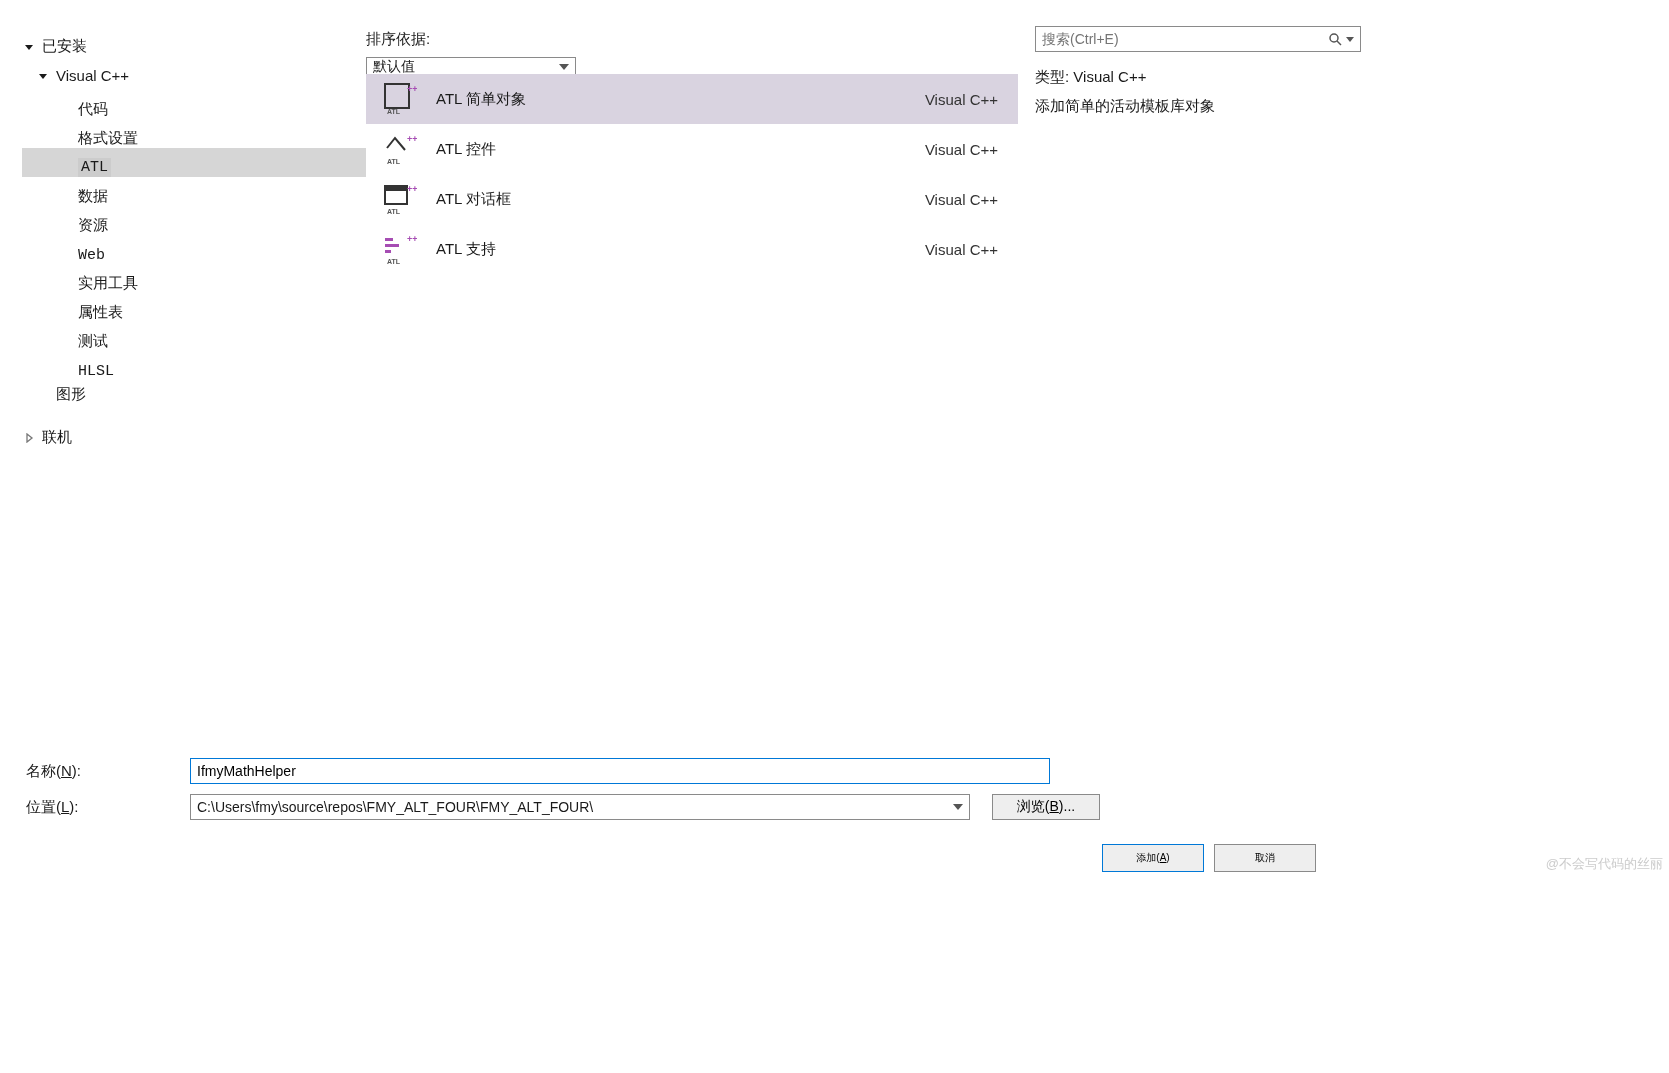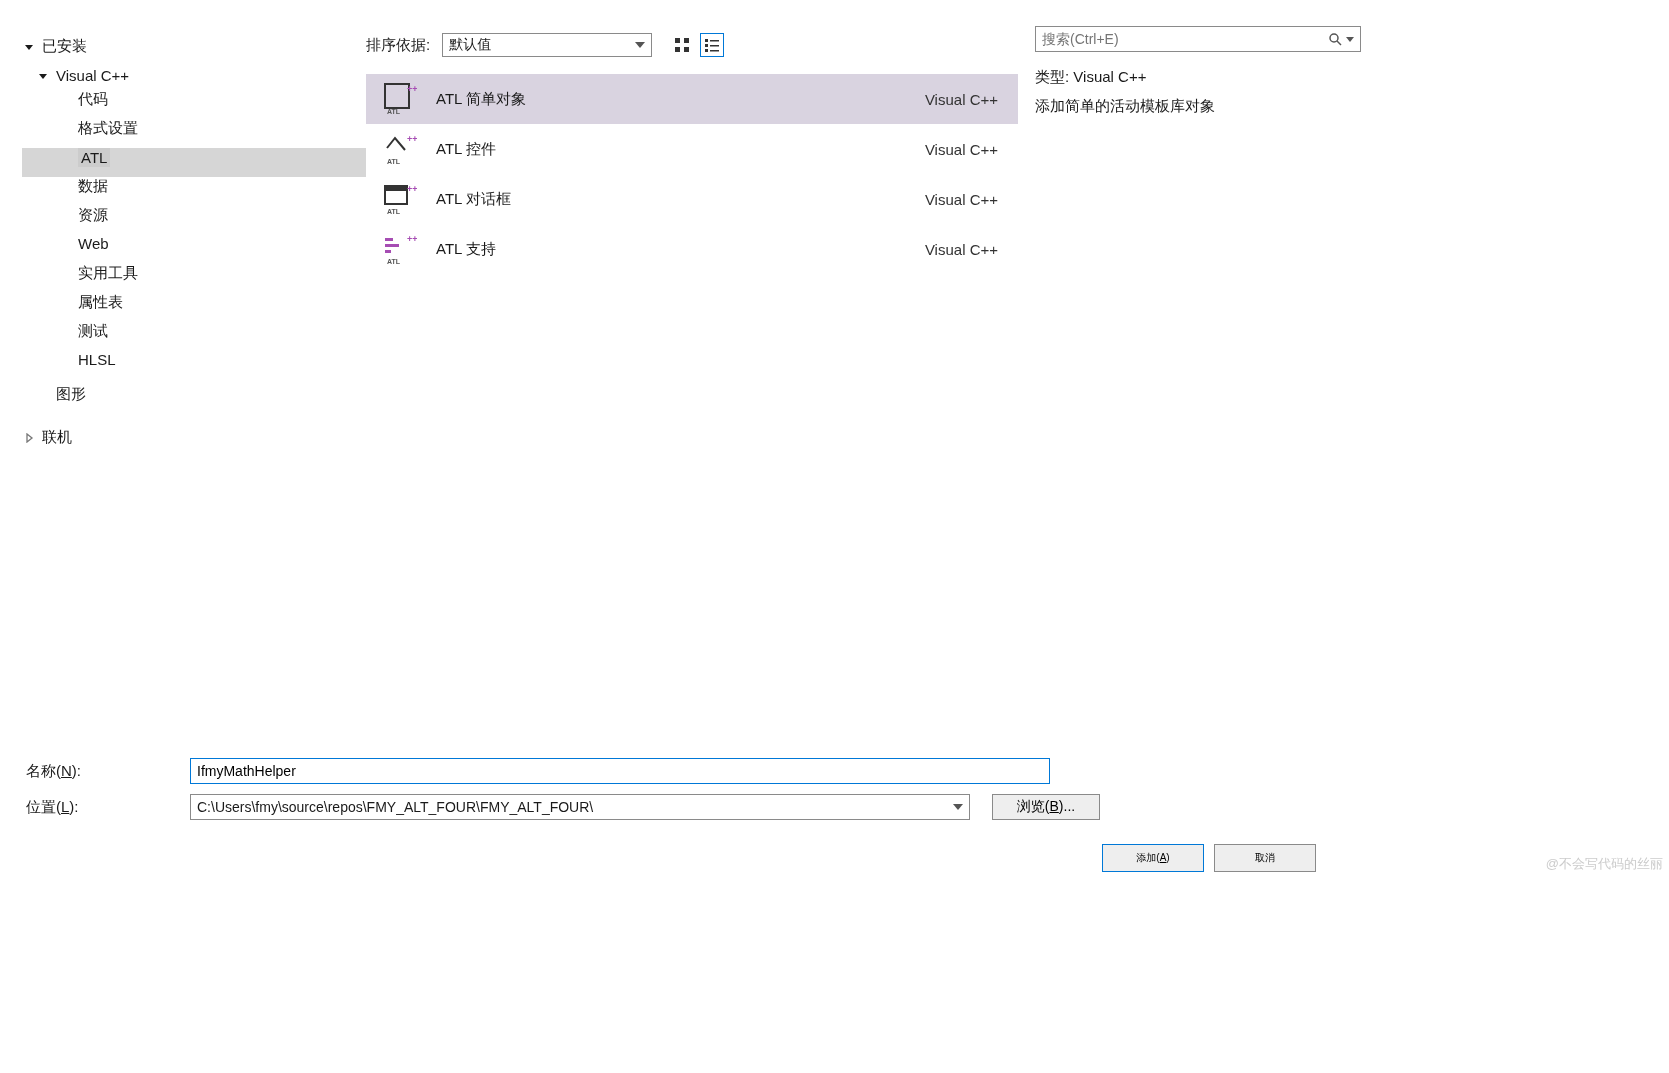--- a/index.html
+++ b/index.html
@@ -3,28 +3,28 @@
 <meta charset="utf-8">
 <style>
 * { box-sizing: border-box; margin: 0; padding: 0; }
 body { font-family: "Microsoft YaHei", "Segoe UI", sans-serif; font-size: 13px; color: #1a1a1a; background: #fff; width: 1669px; height: 1073px; overflow: hidden; position: relative; }
 .dialog { position: absolute; left: 6px; top: 0; width: 1350px; height: 880px; display: flex; flex-direction: column; }
 .dialog-main { display: flex; flex: 1; margin-top: 20px; }
 .sidebar { width: 360px; padding-top: 12px; padding-left: 16px; }
 .tree-item { display: flex; align-items: center; height: 29px; cursor: pointer; }
 .tree-arrow { width: 14px; height: 14px; margin-right: 6px; display: inline-flex; align-items: center; justify-content: center; }
 .tree-label { font-size: 15px; }
-.tree-child { padding-left: 56px; height: 29px; display: flex; align-items: flex-start; font-size: 15px; cursor: pointer; }
+.tree-child { padding-left: 56px; height: 29px; display: flex; align-items: flex-end; font-size: 15px; cursor: pointer; font-family: Liberation Mono, monospace; }
 .tree-child.selected { background: #d6d6d6; }
 .tree-child.selected span { background: #cccccc; padding: 1px 3px; }
 .tree-sub { padding-left: 34px; height: 29px; display: flex; align-items: center; font-size: 15px; cursor: pointer; }
 .tree-item.l1 { padding-left: 14px; }
 .tree-item.l0 { padding-left: 0px; }
 .center { flex: 1; display: flex; flex-direction: column; }
-.center-header { display: flex; align-items: center; height: 40px; padding-top: 10px; gap: 8px; }
+.center-header { display: flex; align-items: flex-start; height: 40px; padding-top: 10px; gap: 8px; flex-direction: column; }
 .sort-label { font-size: 15px; margin-right: 4px; }
 .sort-combo { width: 210px; height: 24px; border: 1px solid #8a8a8a; display: flex; align-items: center; justify-content: space-between; padding: 0 6px; font-size: 14px; background: #fff; }
 .view-btns { display: flex; gap: 6px; margin-left: 10px; }
 .view-btn { width: 24px; height: 24px; display: flex; align-items: center; justify-content: center; cursor: pointer; }
 .view-btn.active { border: 1px solid #0078d7; }
 .template-list { margin-top: 14px; }
 .template-row { display: flex; align-items: center; height: 50px; padding-left: 16px; cursor: pointer; }
 .template-row.selected { background: #d9d3e0; }
 .template-icon { width: 36px; height: 36px; margin-right: 18px; display: flex; align-items: center; justify-content: center; }
 .template-name { flex: 1; font-size: 15px; }

